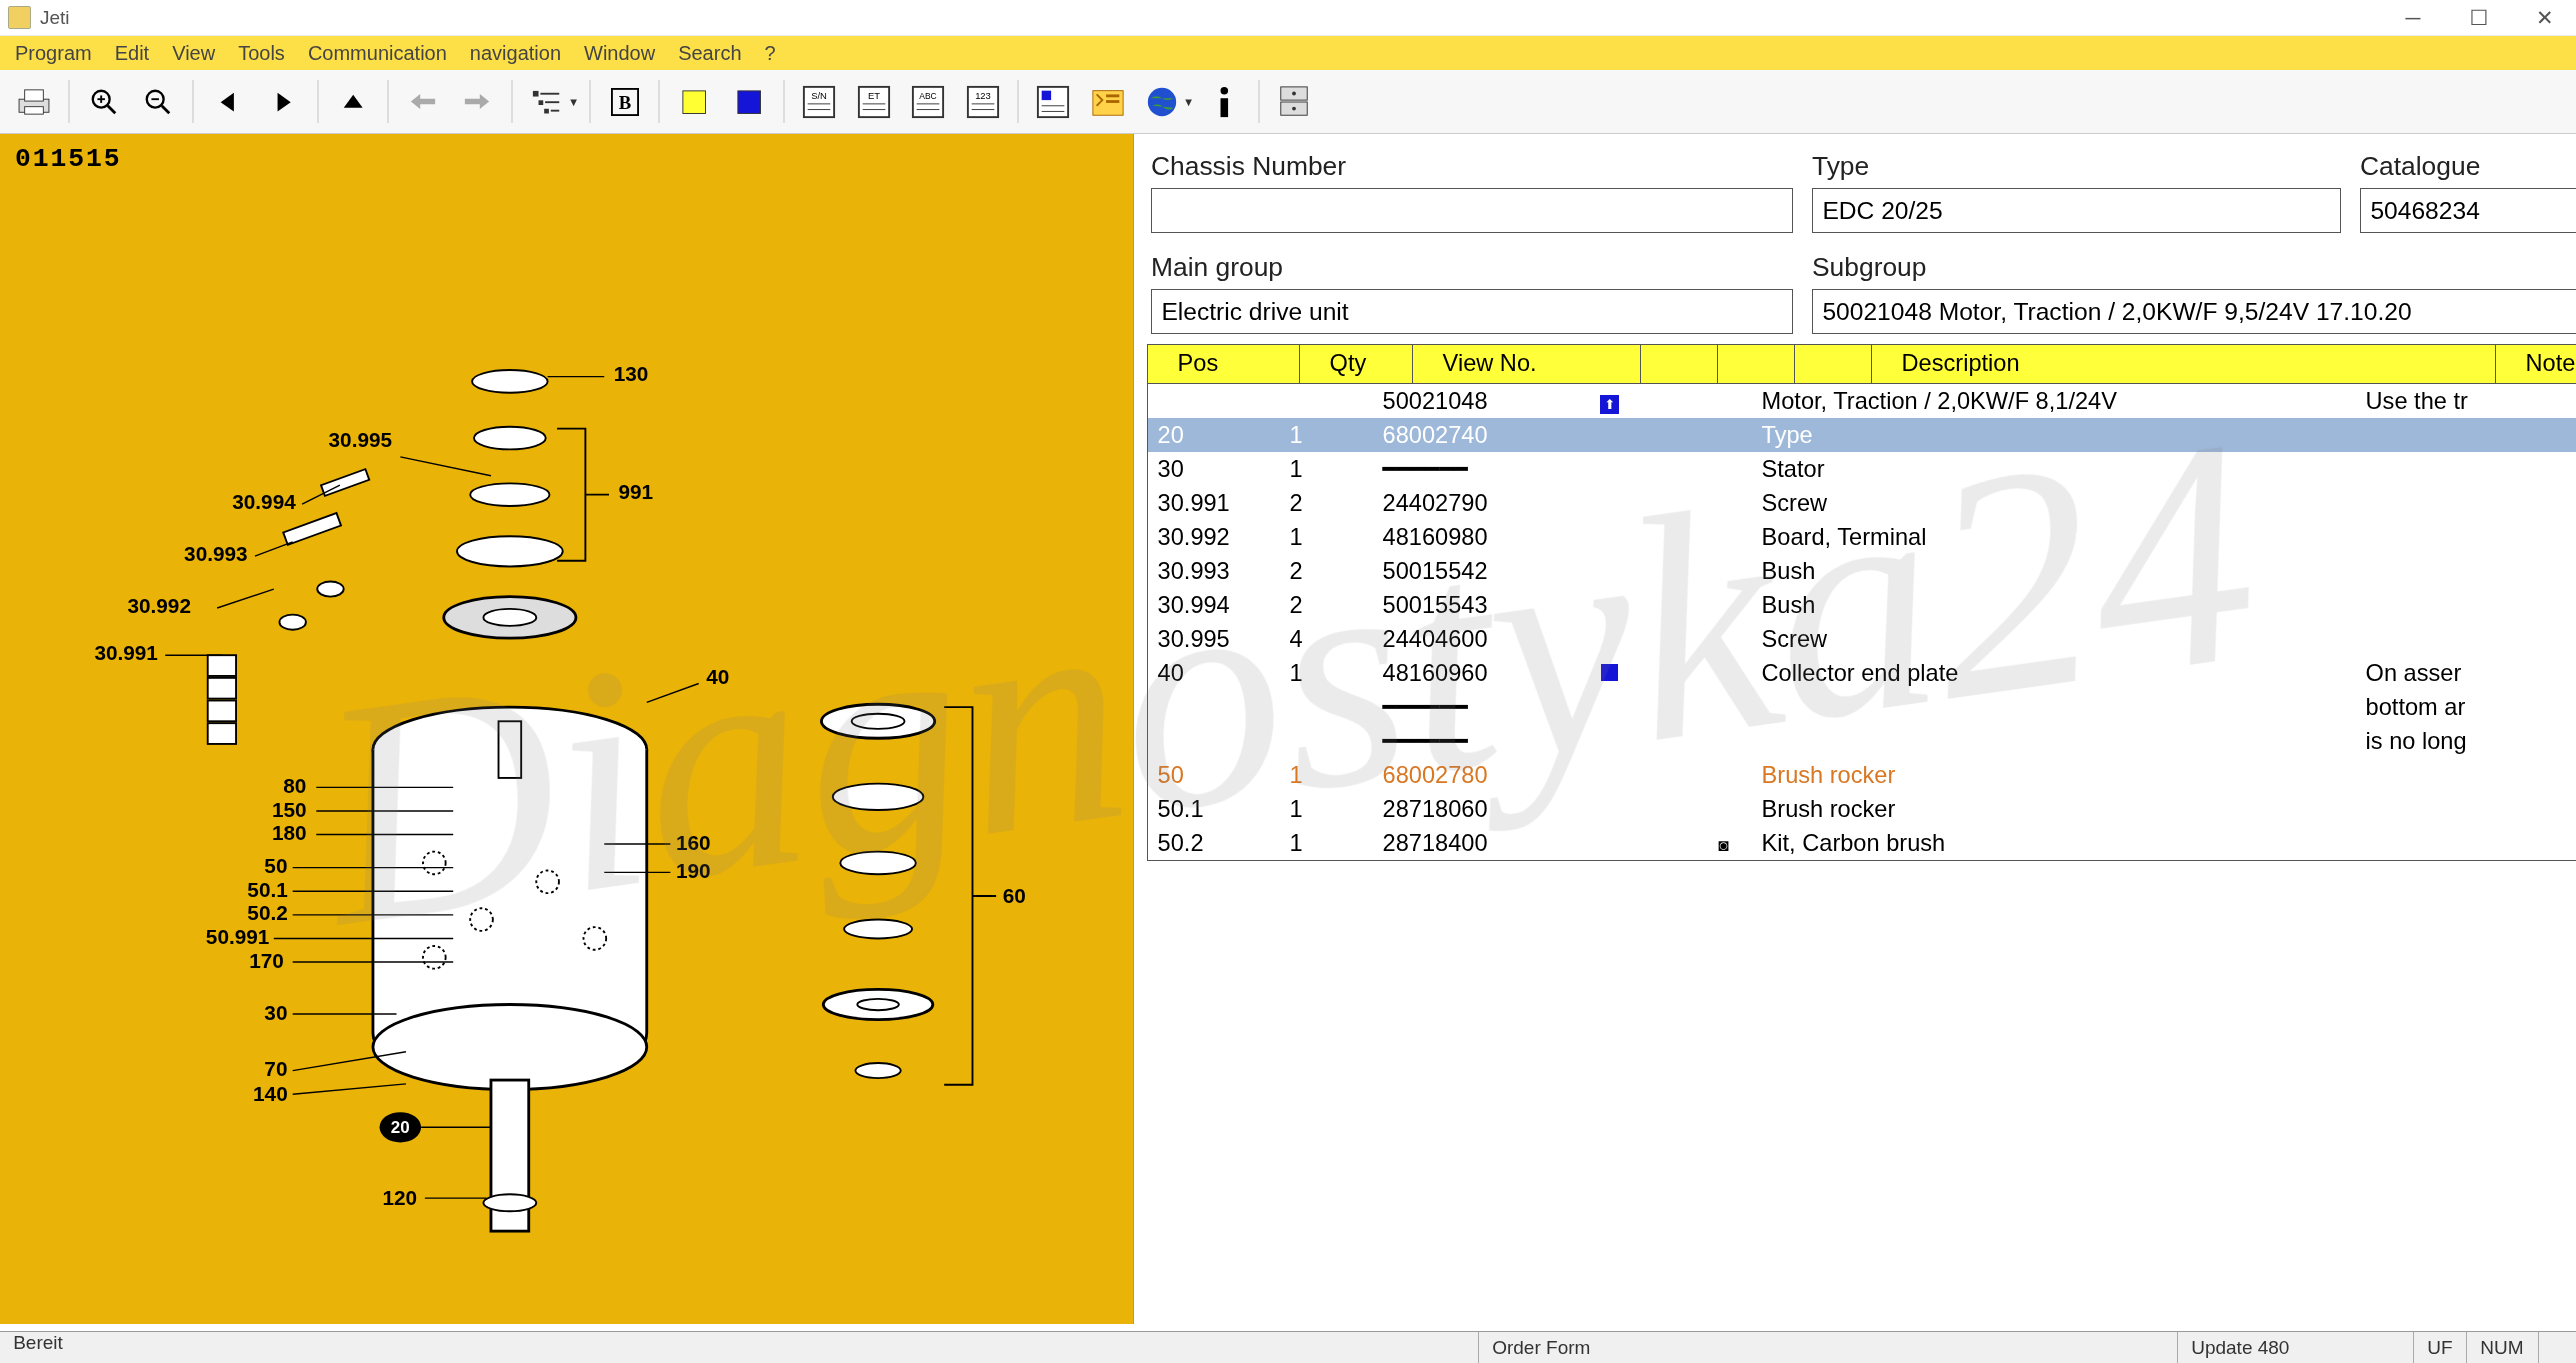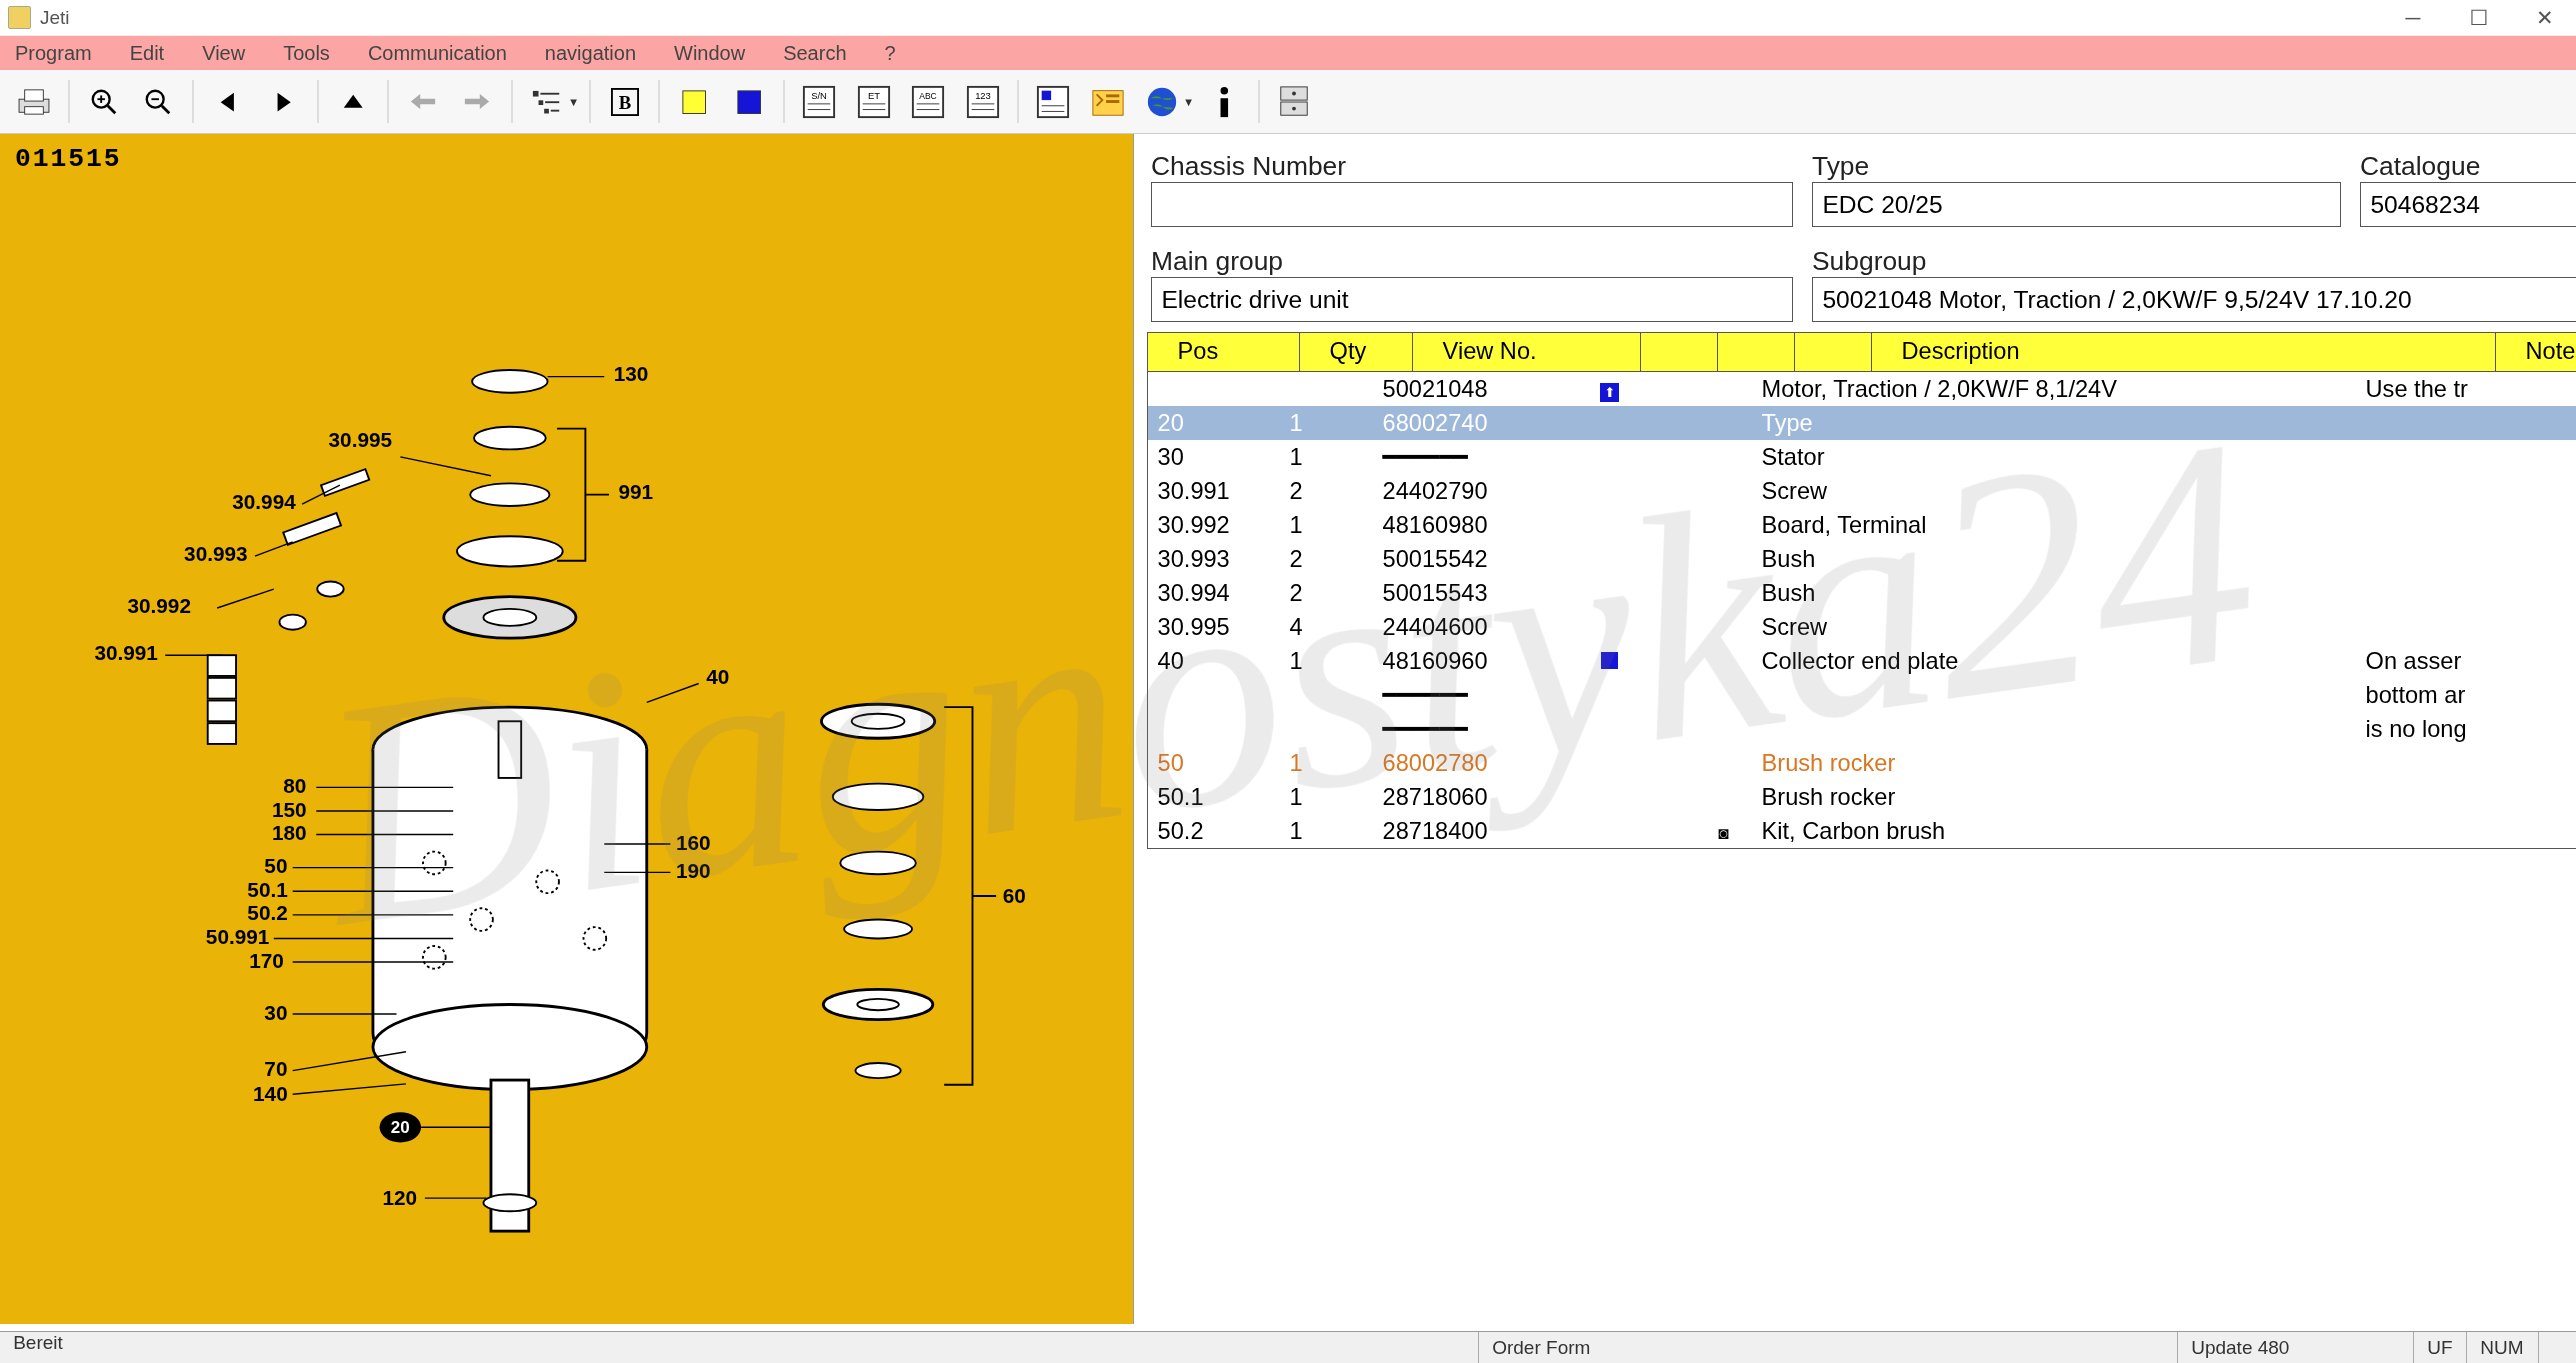--- a/index.html
+++ b/index.html
@@ -4,37 +4,37 @@
 <style>
   * { box-sizing: border-box; margin: 0; padding: 0; }
   body { font-family: Arial, sans-serif; font-size: 12.3px; background: #fff; color: #000; overflow: hidden; width: 2576px; height: 1364px; }
   
   .titlebar { display: flex; align-items: center; height: 36px; padding: 0 7.6px; background: #fff; border-bottom: 0.9px solid #eee; }
   .titlebar .app-icon { width: 23px; height: 23px; background: #f0d060; border: 0.9px solid #aa8; border-radius: 1.9px; margin-right: 9.4px; }
   .titlebar .title { font-size: 19px; color: #555; }
   .win-controls { margin-left: auto; display: flex; gap: 19px; align-items: center; }
   .win-btn { width: 47px; height: 28px; display: flex; align-items: center; justify-content: center; font-size: 21px; color: #555; }
 
-  .menubar { display: flex; gap: 38px; padding: 5.7px 15px; font-size: 20px; color: #444; background: #fca5a5; }
+  .menubar { display: flex; gap: 23px; padding: 5.7px 15px; font-size: 20px; color: #444; background: #fde047; }
 
   .toolbar { display: flex; align-items: center; gap: 5.7px; padding: 5.7px 9.4px; background: #f7f7f7; border-bottom: 0.9px solid #ccc; height: 64px; }
   .tb-btn { width: 49px; height: 49px; display: flex; align-items: center; justify-content: center; border: 0.9px solid transparent; border-radius: 2.8px; }
   .tb-sep { width: 1.9px; height: 43px; background: #ddd; margin: 0 3.8px; }
   .tb-drop { display: flex; align-items: center; }
   .tb-drop .caret { font-size: 11.3px; color: #333; margin-left: -3.8px; }
 
   .content { display: flex; height: 1190px; }
   .diagram-pane { width: 1188px; border-right: 0.9px solid #999; background: #eab308; position: relative; }
   .diagram-id { font-size: 26.4px; font-weight: bold; padding: 9.4px 15px; font-family: "Courier New", monospace; letter-spacing: 1.9px; }
   .diagram-body { position: relative; width: 100%; height: 1114px; }
 
   .info-pane { flex: 1; display: flex; flex-direction: column; background: #fff; }
   .info-top { padding: 17px 17px 9.4px 17px; display: flex; flex-direction: column; gap: 19px; }
   .field-row { display: flex; gap: 19px; }
-  .field { display: flex; flex-direction: column; gap: 0; }
+  .field { display: flex; flex-direction: column; gap: 6px; }
   .field-label { font-size: 26.4px; color: #222; }
   .field-box { height: 45px; border: 1.9px solid #555; padding: 3.8px 9.4px; font-size: 24.6px; display: flex; align-items: center; background: #fff; overflow: hidden; white-space: nowrap; }
 
   .parts-table { flex: 1; padding: 0 13.2px; overflow: hidden; }
   .pt-head { display: flex; background: #ffff3a; border: 0.9px solid #555; font-size: 23.6px; font-weight: normal; }
   .pt-head .col { border-right: 0.9px solid #555; padding: 5.7px 9.4px; margin-left: 20px; }
   .pt-body { border: 0.9px solid #555; border-top: none; font-size: 23.6px; }
   .pt-row { display: flex; min-height: 34px; align-items: center; }
   .pt-row .col { padding: 2.8px 9.4px; white-space: nowrap; overflow: hidden; }
   .pt-row.selected { background: #9db8d8; color: #fff; }

